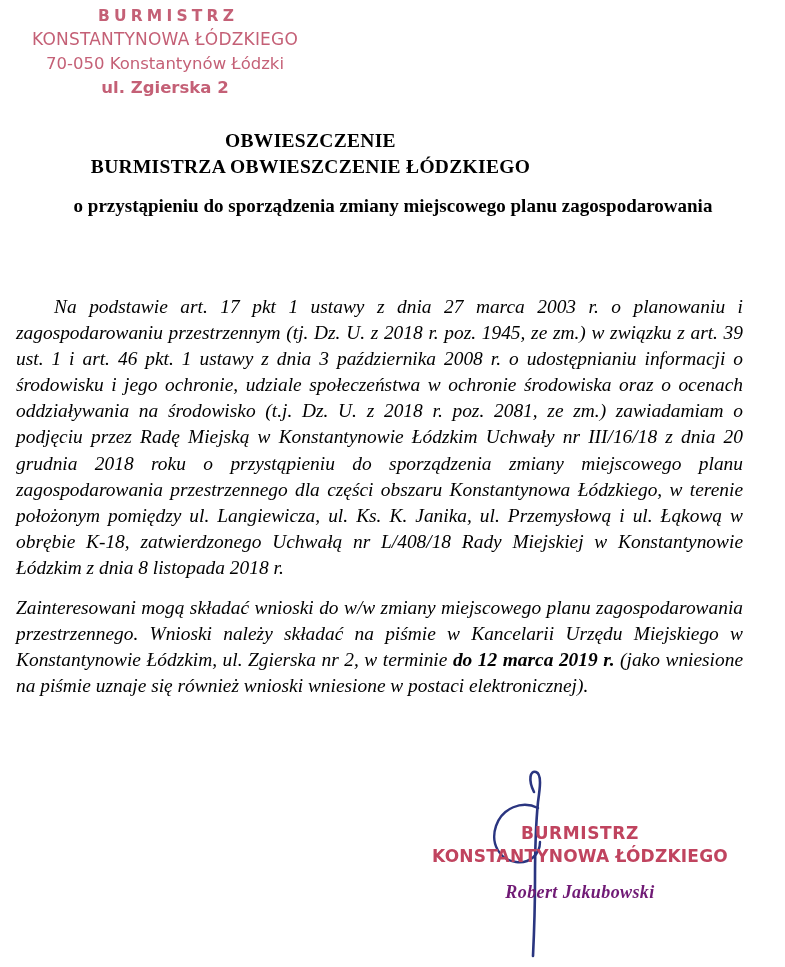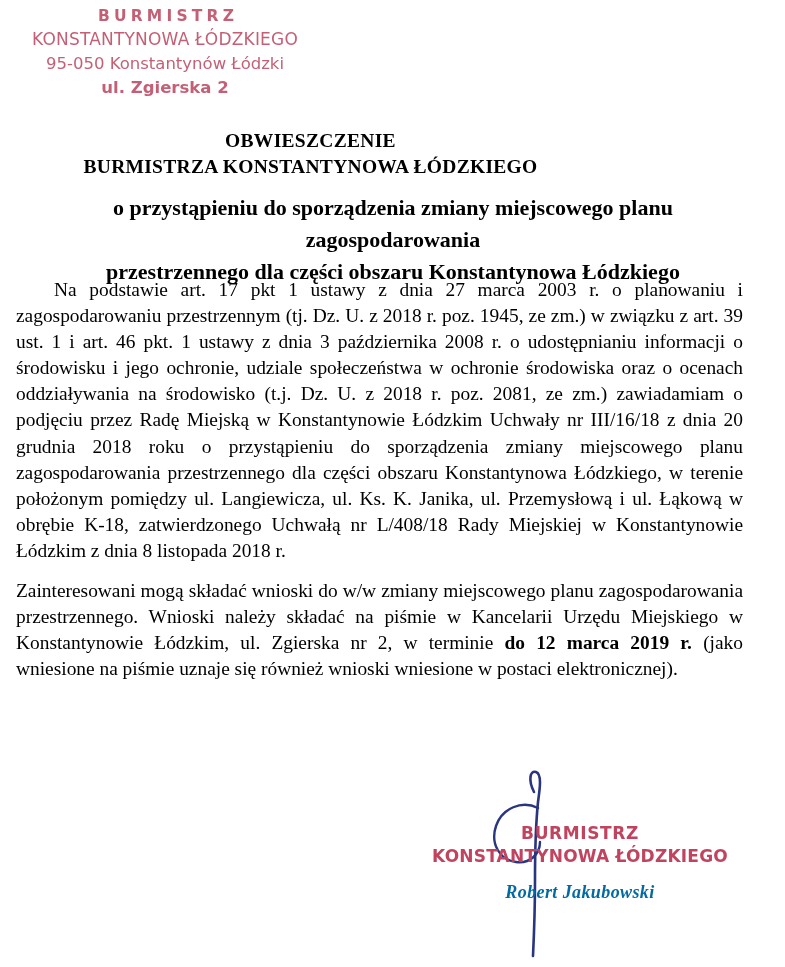--- a/index.html
+++ b/index.html
@@ -73,31 +73,32 @@
   }
   .subtitle-block {
     position: absolute;
     left: 38px;
     top: 192px;
     width: 710px;
     text-align: center;
   }
   .doc-subtitle-1,
   .doc-subtitle-2 {
-    font-size: 22px;
+    font-size: 19px;
     font-weight: 700;
     line-height: 1.45;
   }
 
   
   .body-block {
     position: absolute;
     left: 16px;
-    top: 277px;
+    top: 294px;
     width: 727px;
+    font-style: italic;
   }
   p.para {
     margin: 0;
     font-size: 19.4px;
     line-height: 1.345;
     text-align: justify;
     text-justify: inter-word;
     -webkit-hyphens: none;
     hyphens: none;
   }
@@ -140,21 +141,21 @@
     font-weight: 700;
     letter-spacing: 0.2px;
     margin-top: 1px;
   }
   .sig-name {
     position: absolute;
     left: 0;
     top: 112px;
     width: 300px;
     text-align: center;
-    color: #0369a1;
+    color: #701a75;
     font-family: "Liberation Serif", "DejaVu Serif", serif;
     font-style: italic;
     font-weight: 700;
     font-size: 18px;
     letter-spacing: 0.4px;
   }
   .sig-ink {
     position: absolute;
     left: 20px;
     top: -10px;
@@ -162,32 +163,31 @@
     height: 210px;
     pointer-events: none;
   }
 </style>
 </head>
 <body>
 
 <div class="header-stamp">
   <div class="stamp-line-1">BURMISTRZ</div>
   <div class="stamp-line-2">KONSTANTYNOWA ŁÓDZKIEGO</div>
-  <div class="stamp-line-3">95-050 Konstantynów Łódzki</div>
+  <div class="stamp-line-3">70-050 Konstantynów Łódzki</div>
   <div class="stamp-line-4">ul. Zgierska 2</div>
 </div>
 
 <div class="title-block">
   <div class="doc-title-1">OBWIESZCZENIE</div>
-  <div class="doc-title-2">BURMISTRZA KONSTANTYNOWA ŁÓDZKIEGO</div>
+  <div class="doc-title-2">BURMISTRZA OBWIESZCZENIE ŁÓDZKIEGO</div>
 </div>
 
 <div class="subtitle-block">
   <div class="doc-subtitle-1">o przystąpieniu do sporządzenia zmiany miejscowego planu zagospodarowania</div>
-  <div class="doc-subtitle-2">przestrzennego dla części obszaru Konstantynowa Łódzkiego</div>
 </div>
 
 <div class="body-block">
 
   <p class="para para-1"><span>Na podstawie art. 17 pkt 1 ustawy z dnia 27 marca 2003 r. o planowaniu i zagospodarowaniu przestrzennym (tj. Dz. U. z 2018 r. poz. 1945, ze zm.) w związku z art. 39 ust. 1 i art. 46 pkt. 1 ustawy z dnia 3 października 2008 r. o udostępnianiu informacji o środowisku i jego ochronie, udziale społeczeństwa w ochronie środowiska oraz o ocenach oddziaływania na środowisko (t.j. Dz. U. z 2018 r. poz. 2081, ze zm.) zawiadamiam o podjęciu przez Radę Miejską w Konstantynowie Łódzkim Uchwały nr III/16/18 z dnia 20 grudnia 2018 roku o przystąpieniu do sporządzenia zmiany miejscowego planu zagospodarowania przestrzennego dla części obszaru Konstantynowa Łódzkiego, w terenie położonym pomiędzy ul. Langiewicza, ul. Ks. K. Janika, ul. Przemysłową i ul. Łąkową w obrębie K-18, zatwierdzonego Uchwałą nr L/408/18 Rady Miejskiej w Konstantynowie Łódzkim z dnia 8 listopada 2018 r.</span></p>
 
   <p class="para para-2"><span>Zainteresowani mogą składać wnioski do w/w zmiany miejscowego planu zagospodarowania przestrzennego. Wnioski należy składać na piśmie w Kancelarii Urzędu Miejskiego w Konstantynowie Łódzkim, ul. Zgierska nr 2, w terminie </span><span class="bold-inline">do 12 marca 2019 r.</span><span> (jako wniesione na piśmie uznaje się również wnioski wniesione w postaci elektronicznej).</span></p>
 
 
 </div>

